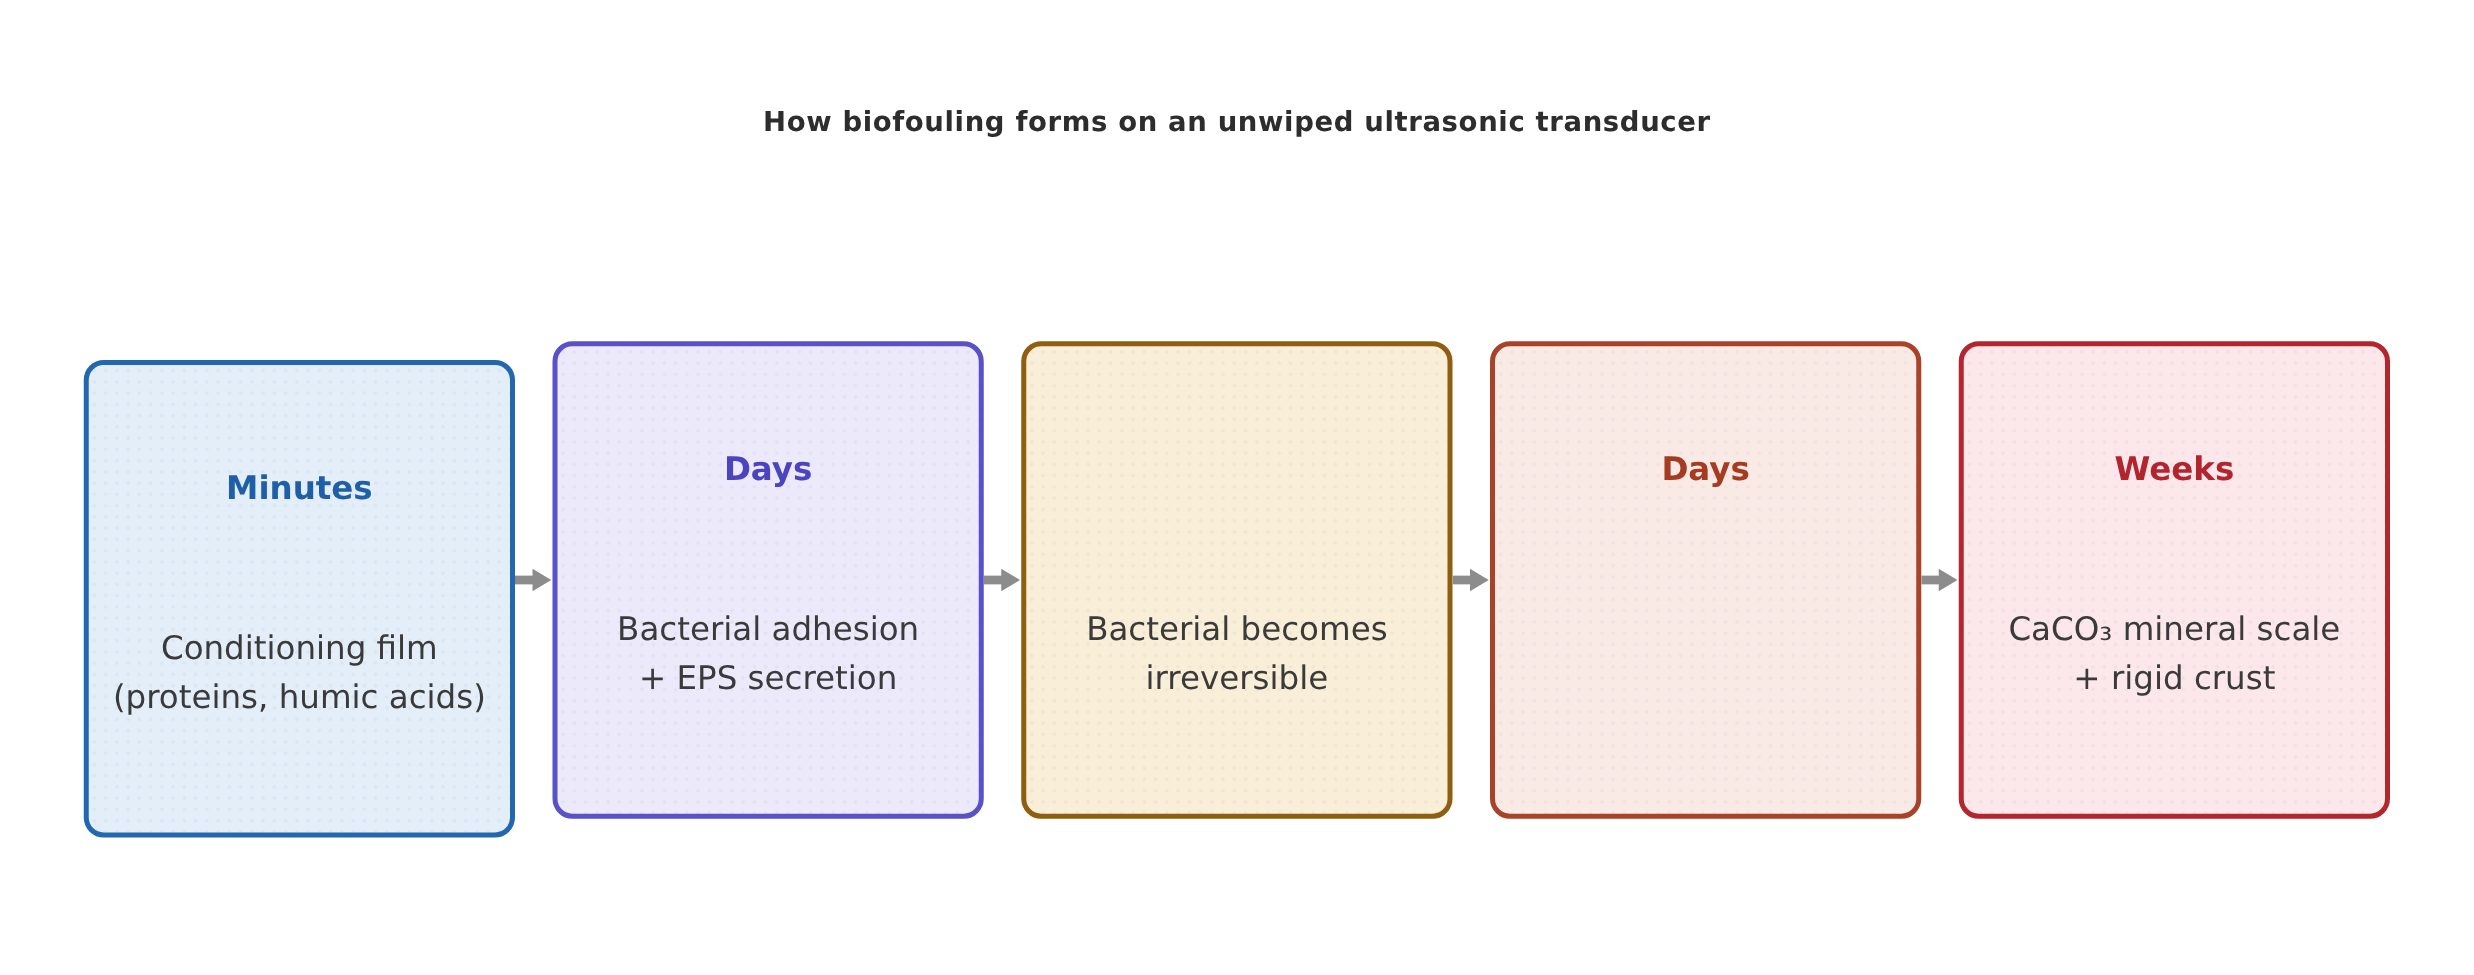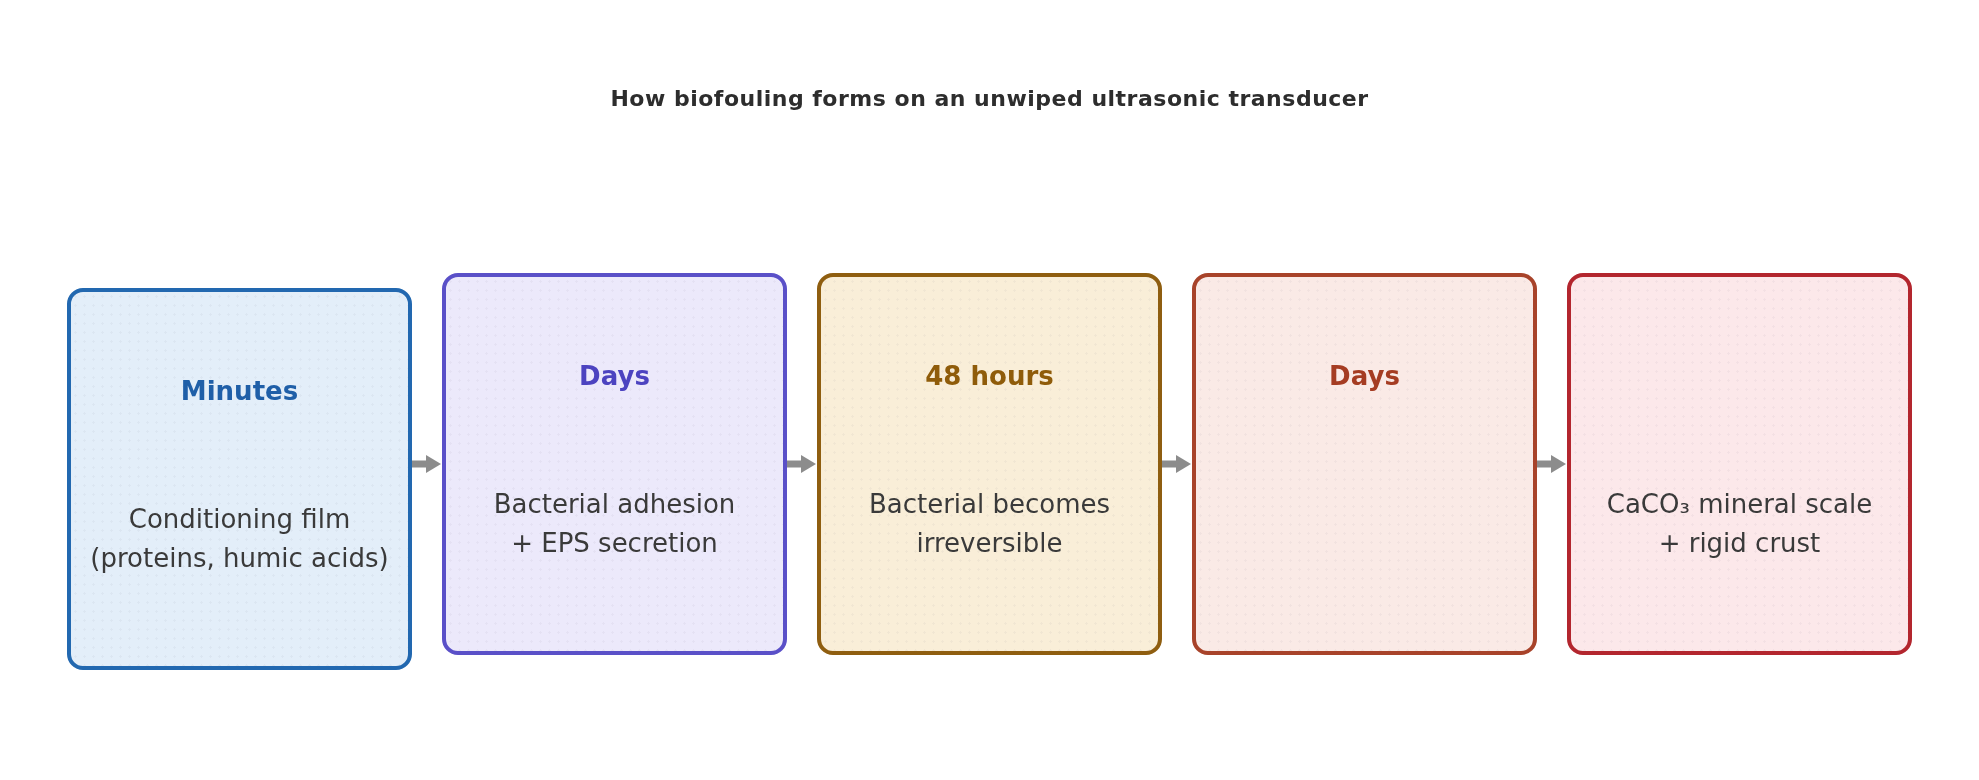--- a/index.html
+++ b/index.html
@@ -108,21 +108,20 @@
     </div>
 
     <div class="flow-arrow">
       <svg width="30" height="24" viewBox="0 0 30 24">
         <rect x="0" y="8.5" width="15" height="7" fill="#8c8c8c"></rect>
         <polygon points="14,3 29,12 14,21" fill="#8c8c8c"></polygon>
       </svg>
     </div>
 
     <div class="stage-card" style="background-color: rgb(249, 238, 216); border-color: rgb(143, 94, 16);">
-      <div class="stage-heading" style="color: rgb(143, 92, 10);">48 hours</div>
       <div class="stage-body">Bacterial becomes
 irreversible</div>
     </div>
 
     <div class="flow-arrow">
       <svg width="30" height="24" viewBox="0 0 30 24">
         <rect x="0" y="8.5" width="15" height="7" fill="#8c8c8c"></rect>
         <polygon points="14,3 29,12 14,21" fill="#8c8c8c"></polygon>
       </svg>
     </div>
@@ -132,18 +131,19 @@
     </div>
 
     <div class="flow-arrow">
       <svg width="30" height="24" viewBox="0 0 30 24">
         <rect x="0" y="8.5" width="15" height="7" fill="#8c8c8c"></rect>
         <polygon points="14,3 29,12 14,21" fill="#8c8c8c"></polygon>
       </svg>
     </div>
 
     <div class="stage-card" style="background-color: rgb(252, 232, 234); border-color: rgb(179, 38, 46);">
+      <div class="stage-heading" style="color: rgb(178, 36, 46);">Weeks</div>
       <div class="stage-body">CaCO₃ mineral scale
 + rigid crust</div>
     </div>
 
   </div>
 </div>
 
 </body></html>

